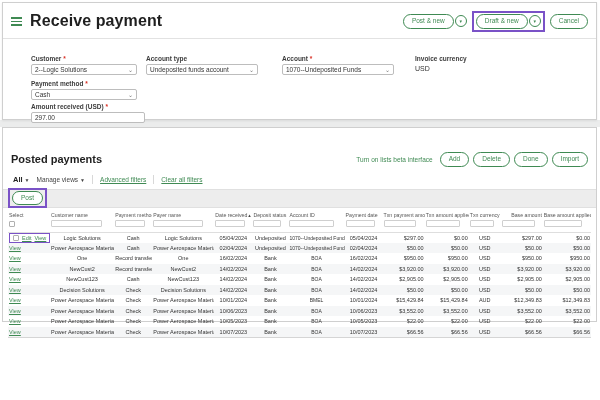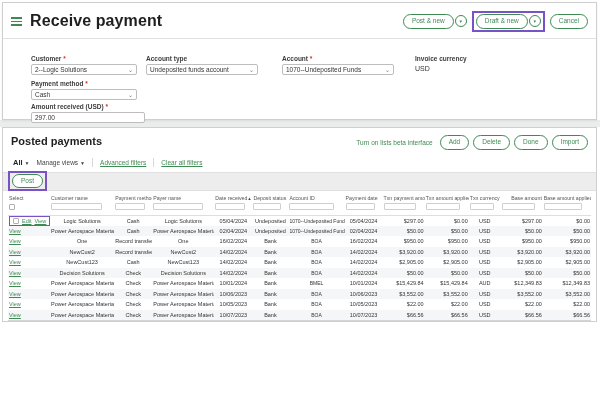--- a/index.html
+++ b/index.html
@@ -29,21 +29,21 @@
   .field { position:absolute; }
   .field label { display:block; font-size:6.5px; font-weight:bold; color:#3c3c3c; margin-bottom:2px; white-space:nowrap; }
   .field label.req::after { content:" *"; color:#d93025; }
   .control { height:11px; border:1px solid #bdbdbd; border-radius:2px; display:flex; align-items:center;
              justify-content:space-between; padding:0 3px; font-size:6.5px; color:#333; background:#fff; cursor:pointer; }
   .control .chev { color:#777; font-size:6px; margin-left:3px; }
   .textbox { justify-content:flex-start; cursor:text; }
   .static-value { font-size:7px; color:#333; margin-top:3px; }
 
   
-  .pp-header { display:flex; padding:7px 8px 3px; }
+  .pp-header { display:flex; align-items:center; padding:24px 8px 3px; }
   .pp-title { font-size:11px; font-weight:bold; color:#1f1f1f; }
   .pp-right { margin-left:auto; display:flex; align-items:center; gap:4px; }
   .beta-link { color:#3f8a53; font-size:6.5px; margin-right:3px; cursor:pointer; }
   .filterbar { display:flex; align-items:center; gap:7px; padding:5px 8px 5px 10px; font-size:6.5px; }
   .view-sel { font-weight:bold; font-size:7.5px; color:#222; display:flex; gap:2px; align-items:baseline; cursor:pointer; }
   .caret { font-size:5px; color:#444; }
   .mv { color:#444; font-size:6.5px; display:flex; gap:2px; align-items:baseline; cursor:pointer; }
   .vdiv { width:1px; height:9px; background:#d8d8d8; }
   .flink { color:#3f8a53; text-decoration:underline; font-size:6.5px; cursor:pointer; }
   .toolbar { background:#ededed; border-top:1px solid #e0e0e0; border-bottom:1px solid #e0e0e0;

